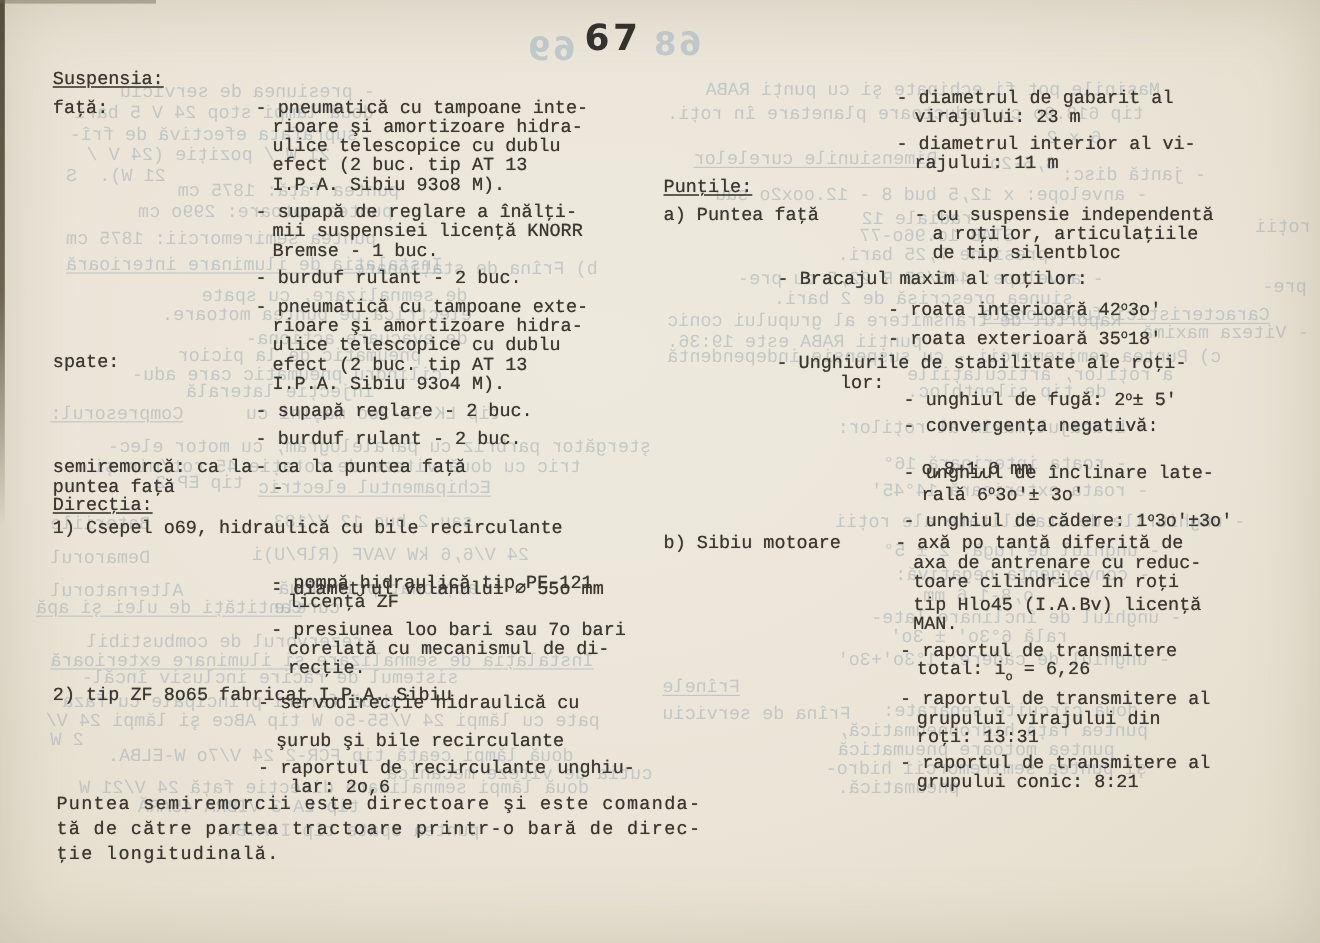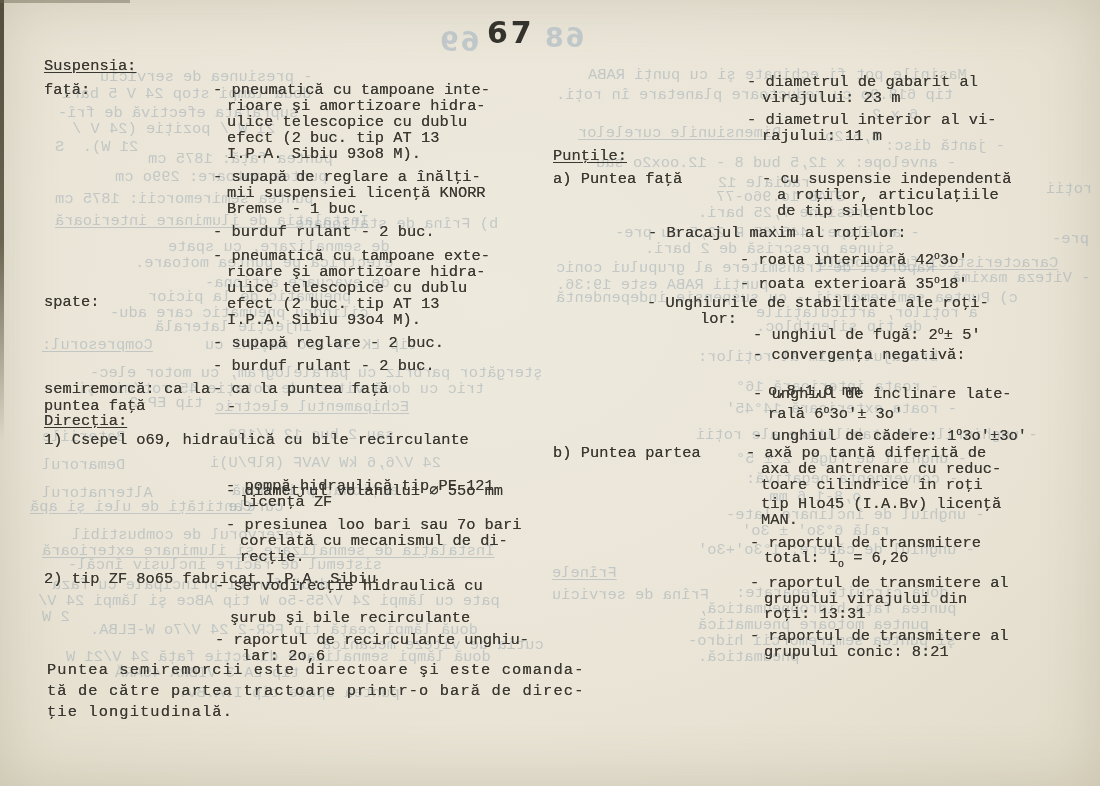--- a/index.html
+++ b/index.html
@@ -177,21 +177,21 @@
       <span class="ln" style="left: 740px; top: 249px;"><span>- roata interioară 42</span><span class="sup">o</span><span>3o'</span></span>
       <span class="ln" style="left: 740px; top: 273px;"><span>- roata exterioară 35</span><span class="sup">o</span><span>18'</span></span>
       <span class="ln" style="left: 647px; top: 296px;">- Unghiurile de stabilitate ale roţi-</span>
       <span class="ln" style="left: 700px; top: 312px;">lor:</span>
       <span class="ln" style="left: 753px; top: 324px;"><span>- unghiul de fugă: 2</span><span class="sup">o</span><span>± 5'</span></span>
       <span class="ln" style="left: 753px; top: 348px;">- convergenţa negativă:</span>
       <span class="ln" style="left: 768px; top: 384px;">o,8-1,6 mm</span>
       <span class="ln" style="left: 753px; top: 387px;">- unghiul de înclinare late-</span>
       <span class="ln" style="left: 768px; top: 403px;"><span>rală 6</span><span class="sup">o</span><span>3o'± 3o'</span></span>
       <span class="ln" style="left: 753px; top: 425px;"><span>- unghiul de cădere: 1</span><span class="sup">o</span><span>3o'±3o'</span></span>
-      <span class="ln" style="left: 553px; top: 446px;">b) Puntea partea</span>
+      <span class="ln" style="left: 553px; top: 446px;">b) Sibiu motoare</span>
       <span class="ln" style="left: 746px; top: 446px;">- axă po tantă diferită de</span>
       <span class="ln" style="left: 761px; top: 462px;">axa de antrenare cu reduc-</span>
       <span class="ln" style="left: 761px; top: 478px;">toare cilindrice în roţi</span>
       <span class="ln" style="left: 761px; top: 497px;">tip Hlo45 (I.A.Bv) licenţă</span>
       <span class="ln" style="left: 761px; top: 513px;">MAN.</span>
       <span class="ln" style="left: 750px; top: 536px;">- raportul de transmitere</span>
       <span class="ln" style="left: 764px; top: 551px;"><span>total: i</span><span class="sub">o</span><span> = 6,26</span></span>
       <span class="ln" style="left: 750px; top: 576px;">- raportul de transmitere al</span>
       <span class="ln" style="left: 764px; top: 592px;">grupului virajului din</span>
       <span class="ln" style="left: 764px; top: 607px;">roţi: 13:31</span>

